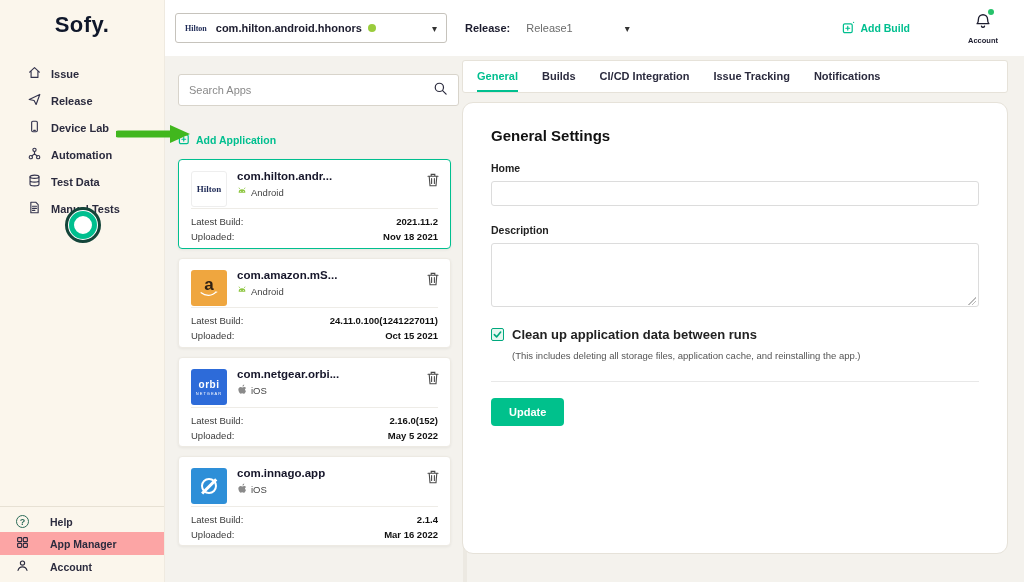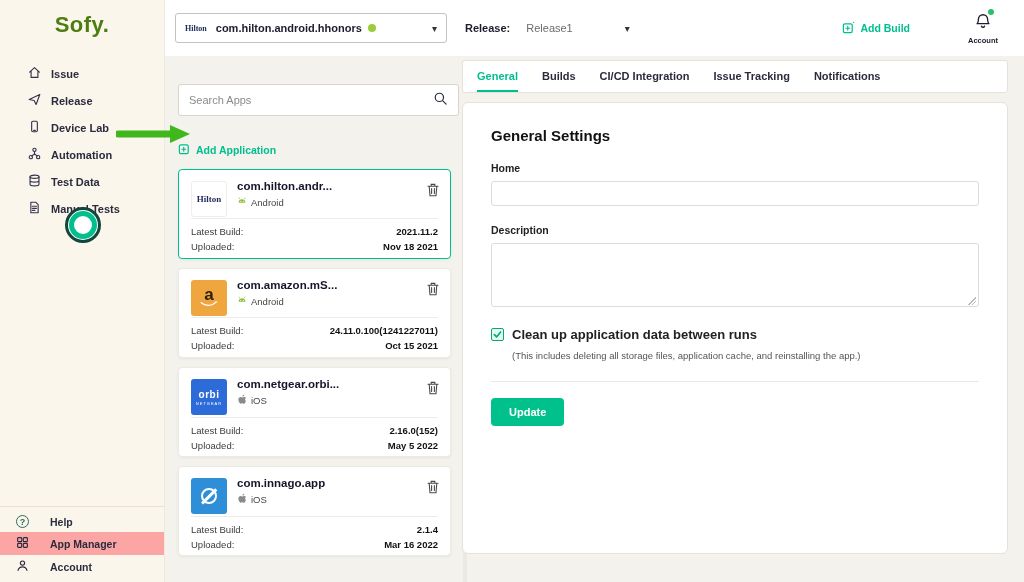--- a/index.html
+++ b/index.html
@@ -1,21 +1,21 @@
 <!DOCTYPE html>
 <html><head>
 <meta charset="utf-8">
 <style>
   * { margin:0; padding:0; box-sizing:border-box; }
   html,body { width:1024px; height:582px; font-family:"Liberation Sans", sans-serif; background:#fff; overflow:hidden; }
   body { position:relative; }
 
   
   .sidebar { position:absolute; left:0; top:0; width:165px; height:582px; background:#FBF6EC; border-right:1px solid #EFEAE0; }
-  .logo { margin-top:12px; text-align:center; font-size:22px; font-weight:700; color:#4d7c0f; letter-spacing:.5px; }
+  .logo { margin-top:12px; text-align:center; font-size:22px; font-weight:700; color:#0f172a; letter-spacing:.5px; }
   .nav { margin-top:22px; }
   .nav-item { display:flex; align-items:center; gap:10px; padding:6px 0 6px 28px; font-size:11px; font-weight:700; color:#2B2B3E; cursor:pointer; }
   .nav-item svg { flex:0 0 auto; }
   .spinner { position:absolute; left:65px; top:207px; width:36px; height:36px; border-radius:50%; border:3px solid #14453A; background:#fff; display:flex; align-items:center; justify-content:center; }
   .spinner::before { content:""; width:18px; height:18px; border-radius:50%; border:5px solid #00BF8F; }
   .side-footer { position:absolute; left:0; bottom:4px; width:100%; border-top:1px solid #E7E1D4; padding-top:4px; }
   .foot-item { display:flex; align-items:center; gap:21px; padding:4px 0 4px 16px; font-size:10.5px; font-weight:700; color:#2B2B3E; cursor:pointer; }
   .foot-item.active { background:#fca5a5; }
   .q-circle { width:13px; height:13px; border-radius:50%; border:1.3px solid #2B6B58; color:#2B6B58; font-size:9px; font-weight:700; display:flex; align-items:center; justify-content:center; }
   .q-circle::before { content:"?"; }
@@ -34,21 +34,21 @@
   .release-chev::after { content:"▾"; }
   .add-build { margin-left:auto; display:flex; align-items:center; gap:5px; color:#00BF8F; font-size:10.5px; font-weight:700; cursor:pointer; }
   .alerts { margin-left:58px; display:flex; flex-direction:column; align-items:center; cursor:pointer; position:relative; }
   .alerts-label { font-size:7.5px; font-weight:700; color:#1C1C2E; margin-top:1px; }
   .alert-dot { position:absolute; right:-1px; top:-2px; width:6px; height:6px; border-radius:50%; background:#27C26B; }
 
   
   .main { position:absolute; left:165px; top:56px; width:859px; height:526px; background:#F4F2ED; }
 
   
-  .apps-panel { position:absolute; left:13px; top:28px; width:281px; }
+  .apps-panel { position:absolute; left:13px; top:18px; width:281px; }
   .search-box { width:281px; height:32px; background:#fff; border:1px solid #D8D4CB; border-radius:3px; display:flex; align-items:center; padding:0 10px; }
   .search-box input { border:none; outline:none; flex:1; font-size:11px; color:#333; font-family:"Liberation Sans", sans-serif; background:transparent; }
   .search-box input::placeholder { color:#8a8a8a; }
   .add-app { margin-top:26px; display:flex; align-items:center; gap:5px; color:#00BF8F; font-size:10.5px; font-weight:700; cursor:pointer; }
   .cards { position:relative; margin-top:12px; width:281px; }
   .card { position:relative; width:273px; height:90px; background:#fff; border:1px solid #EDEAE3; border-radius:4px; box-shadow:0 1px 3px rgba(0,0,0,.06); margin-bottom:9px; padding:10px 12px 8px 12px; cursor:pointer; }
   .card.selected { border:1.5px solid #00BF8F; }
   .app-logo { position:absolute; left:12px; top:11px; width:36px; height:36px; border:1px solid #EEE; border-radius:3px; display:flex; flex-direction:column; align-items:center; justify-content:center; overflow:hidden; background:#fff; }
   .logo-hilton { font-family:"Liberation Serif", serif; font-size:9px; font-weight:700; color:#1E2A56; }
   .logo-amazon { background:#EFA63F; border:none; }
@@ -66,21 +66,21 @@
   .kv { display:flex; justify-content:space-between; font-size:9.5px; color:#3B3B3B; padding:2px 0; }
   .kv .v { font-weight:700; color:#111; }
   .scroll-track { position:absolute; right:-8px; top:0; width:4px; height:478px; background:#ECE9E2; border-radius:2px; }
   .scroll-thumb { width:4px; height:130px; background:#CDC9C1; border-radius:2px; }
 
   
   .right-col { position:absolute; left:297px; top:4px; width:546px; }
   .tabs { height:33px; background:#fff; border:1px solid #E6E2D9; border-radius:3px; display:flex; align-items:stretch; padding:0 14px; gap:24px; }
   .tab { display:flex; align-items:center; font-size:11px; font-weight:700; color:#2B2B3E; cursor:pointer; border-bottom:2.5px solid transparent; }
   .tab.active { color:#00BF8F; border-bottom-color:#00BF8F; }
-  .settings { margin-top:9px; background:#fff; border:1px solid #E6E2D9; border-radius:6px; height:452px; padding:24px 28px; }
+  .settings { margin-top:9px; background:#fff; border:1px solid #E6E2D9; border-radius:11px; height:452px; padding:24px 28px; }
   .settings-title { font-size:15px; font-weight:700; color:#111; }
   .field-label { margin-top:18px; font-size:10.5px; font-weight:700; color:#222; }
   .text-input { margin-top:7px; width:100%; height:25px; border:1px solid #DCDCDC; border-radius:3px; outline:none; padding:0 8px; font-size:11px; font-family:"Liberation Sans", sans-serif; }
   .textarea-wrap { position:relative; margin-top:7px; }
   .text-area { width:100%; height:64px; border:1px solid #DCDCDC; border-radius:3px; outline:none; padding:6px 8px; font-size:11px; resize:none; font-family:"Liberation Sans", sans-serif; }
   .grip { position:absolute; right:3px; bottom:6px; width:8px; height:8px; background:
     linear-gradient(135deg, transparent 50%, #bbb 50%, #bbb 57%, transparent 57%, transparent 72%, #bbb 72%, #bbb 79%, transparent 79%); }
   .check-row { margin-top:16px; display:flex; align-items:center; gap:8px; }
   .checkbox { width:13px; height:13px; border:1.6px solid #00A87D; border-radius:2px; background:#E6F7F0; display:flex; align-items:center; justify-content:center; cursor:pointer; }
   .check-label { font-size:13px; font-weight:700; color:#222; }

